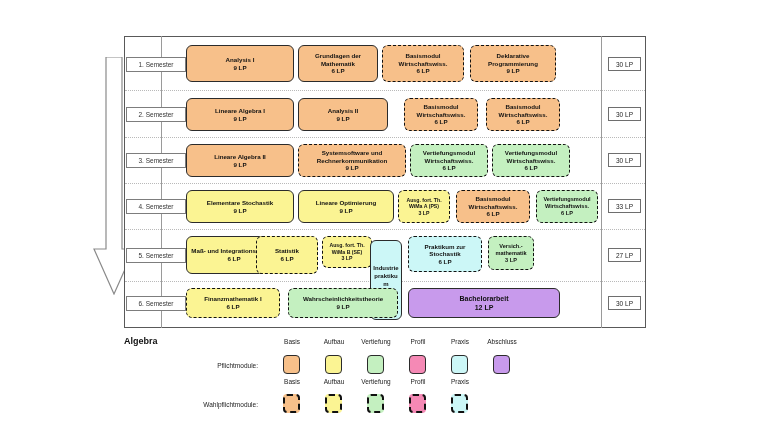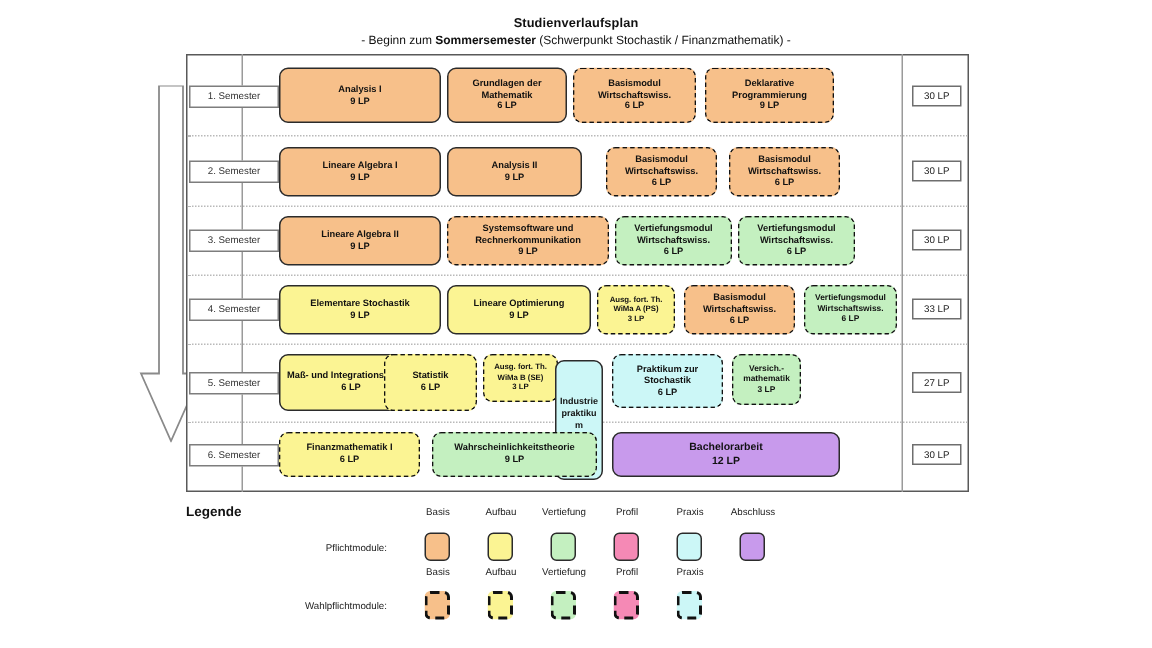--- a/index.html
+++ b/index.html
@@ -72,24 +72,20 @@
     position:absolute;width:17px;height:19px;box-sizing:border-box;border-radius:4px;
   }
   .sw-solid{border:1px solid #2b2b2b;}
   .sw-dashed{border:2px dashed #111;}
 </style>
 </head>
 <body>
 
 <div class="page">
 
-  <div class="title-block">
-    <div class="title-main">Studienverlaufsplan</div>
-    <div class="title-sub"><span>- Beginn zum </span><span class="b">Sommersemester</span><span> (Schwerpunkt Stochastik / Finanzmathematik) -</span></div>
-  </div>
 
   <div class="arrow">
     <svg width="44" height="238" viewBox="0 0 44 238">
       <polygon points="14,0 30,0 30,192 42,192 22,237 2,192 14,192" fill="#ffffff" stroke="#8a8a8a" stroke-width="1.2"></polygon>
     </svg>
   </div>
 
   <div class="frame"></div>
   <div class="col-sep"></div>
   <div class="col-sep-right"></div>
@@ -218,21 +214,21 @@
   </div>
   <div class="mod dashed c-vertiefung" style="left:288px;top:288px;width:110px;height:30px">
     <span class="nm">Wahrscheinlichkeitstheorie</span>
     <span class="lp">9 LP</span>
   </div>
   <div class="mod solid c-abschluss" style="left:408px;top:288px;width:152px;height:30px;font-size:7px;line-height:9px">
     <span class="nm">Bachelorarbeit</span>
     <span class="lp">12 LP</span>
   </div>
 
-  <div class="legend-title">Legende</div>
+  <div class="legend-title">Algebra</div>
 
   <div class="legend-colhead" style="left:269px;top:338px">Basis</div>
   <div class="legend-colhead" style="left:311px;top:338px">Aufbau</div>
   <div class="legend-colhead" style="left:353px;top:338px">Vertiefung</div>
   <div class="legend-colhead" style="left:395px;top:338px">Profil</div>
   <div class="legend-colhead" style="left:437px;top:338px">Praxis</div>
   <div class="legend-colhead" style="left:479px;top:338px">Abschluss</div>
 
   <div class="legend-rowlabel" style="left:168px;top:362px;width:90px">Pflichtmodule:</div>
 

